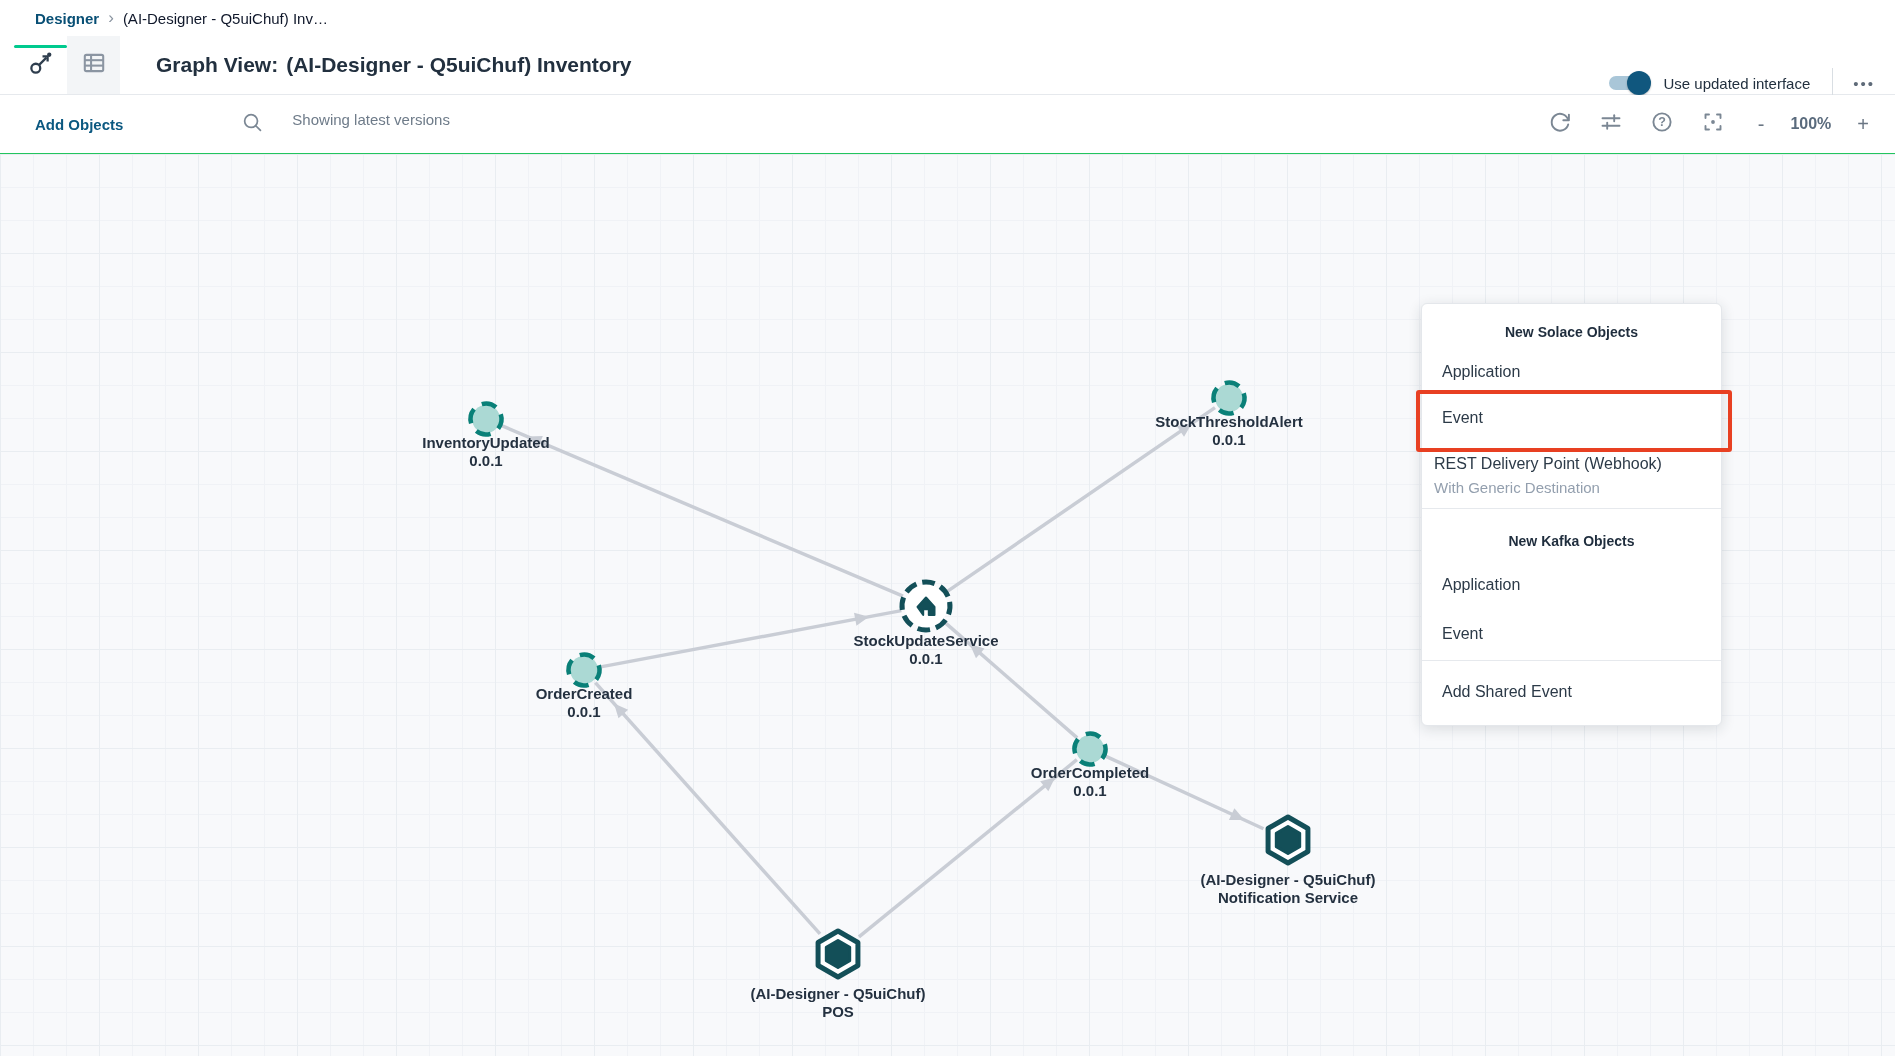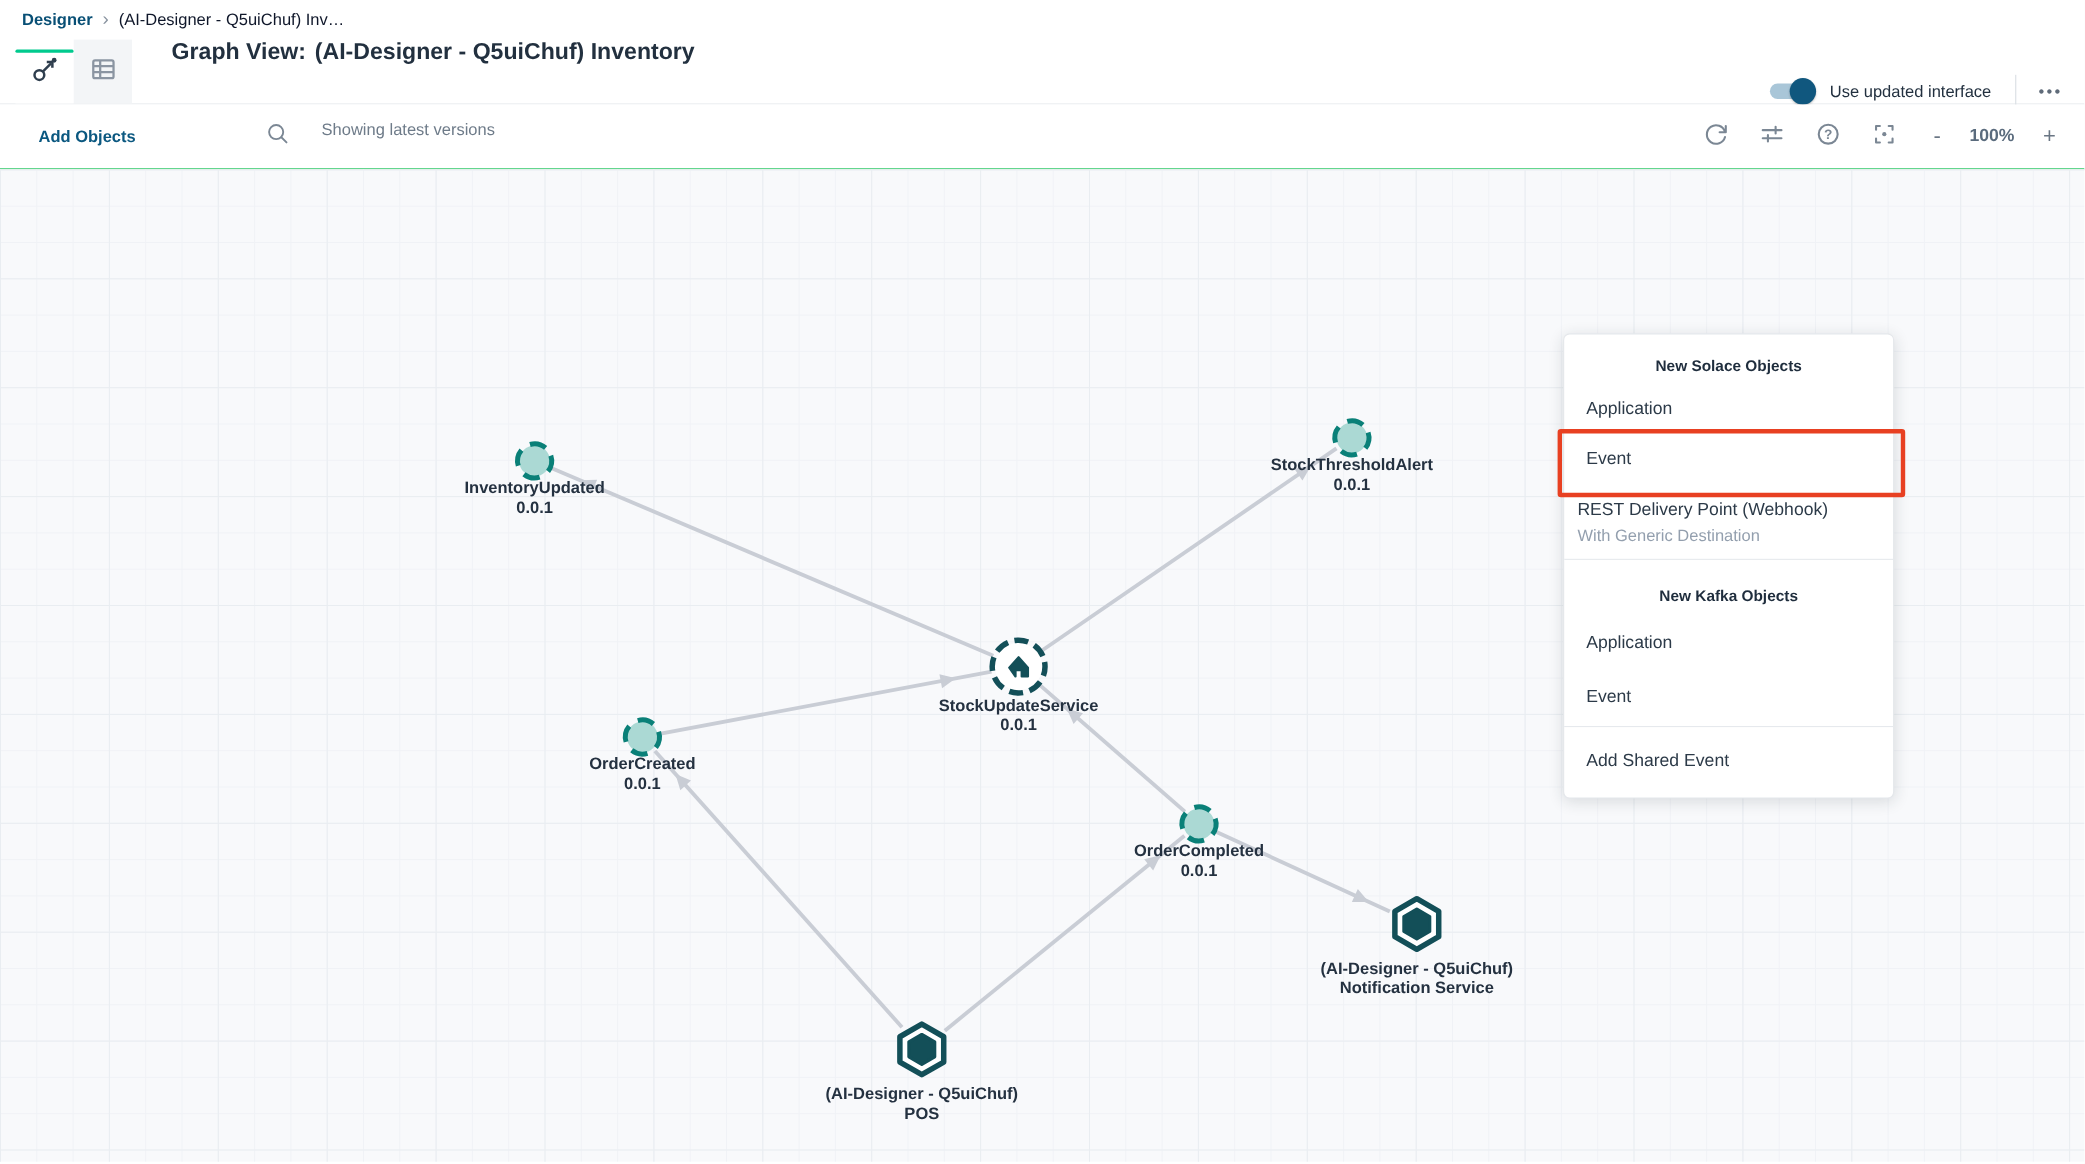--- a/index.html
+++ b/index.html
@@ -1,26 +1,26 @@
 <!DOCTYPE html>
 <html><head>
 <meta charset="utf-8">
 <style>
   * { margin:0; padding:0; box-sizing:border-box; }
   html,body { width:1895px; height:1058px; overflow:hidden; background:#fff;
     font-family:"Liberation Sans", sans-serif; color:#22303f; }
 
   
-  .crumb-bar { height:36px; display:flex; align-items:center; padding-left:20px; background:#fff; }
+  .crumb-bar { height:36px; display:flex; align-items:center; padding-left:35px; background:#fff; }
   .crumb-root { font-weight:700; font-size:15px; color:#084f75; cursor:pointer; }
   .crumb-sep { color:#8a94a0; font-size:17px; margin:0 9px; font-weight:400; }
   .crumb-cur { font-size:15px; color:#0f172a; }
 
   
-  .header-bar { height:59px; display:flex; align-items:flex-start; background:#fff; border-bottom:1px solid #e6e9ed; position:relative; }
+  .header-bar { height:59px; display:flex; align-items:center; background:#fff; border-bottom:1px solid #e6e9ed; position:relative; }
   .tabs { display:flex; margin-left:14px; height:100%; }
   .tab { width:53px; display:flex; align-items:center; justify-content:center; position:relative; cursor:pointer; }
   .tab.active { background:#fff; }
   .tab.active::before { content:""; position:absolute; top:9px; left:0; right:0; height:3px; background:#00ca8e; border-radius:2px; }
   .tab.inactive { background:#f3f5f7; }
   .page-title { display:flex; align-items:center; margin-left:36px; font-size:21px; }
   .page-title .pre { font-weight:600; margin-right:8px; }
   .page-title .name { font-weight:700; }
   .header-right { position:absolute; right:0; top:18px; height:100%; display:flex; align-items:center; padding-right:18px; }
   .switch { width:40px; height:14px; border-radius:8px; background:#a9c6d8; position:relative; cursor:pointer; margin-right:14px; }

